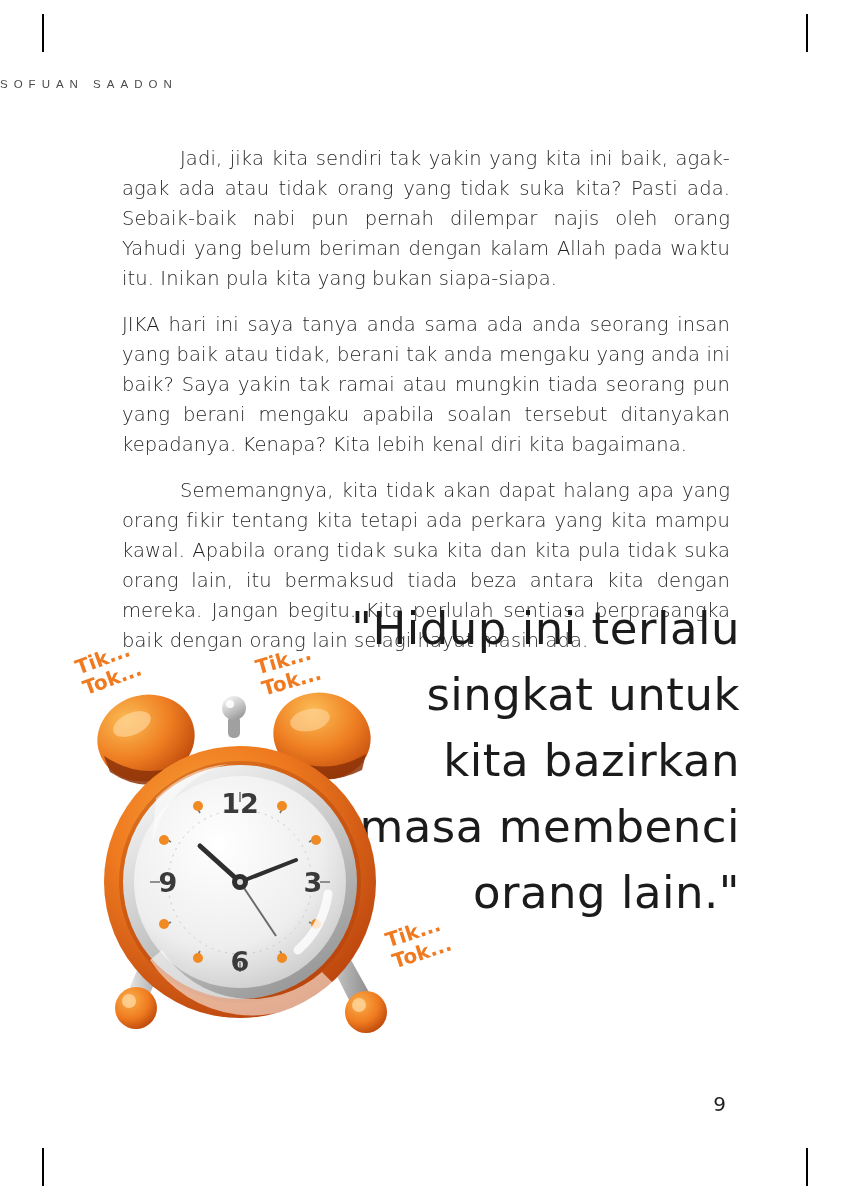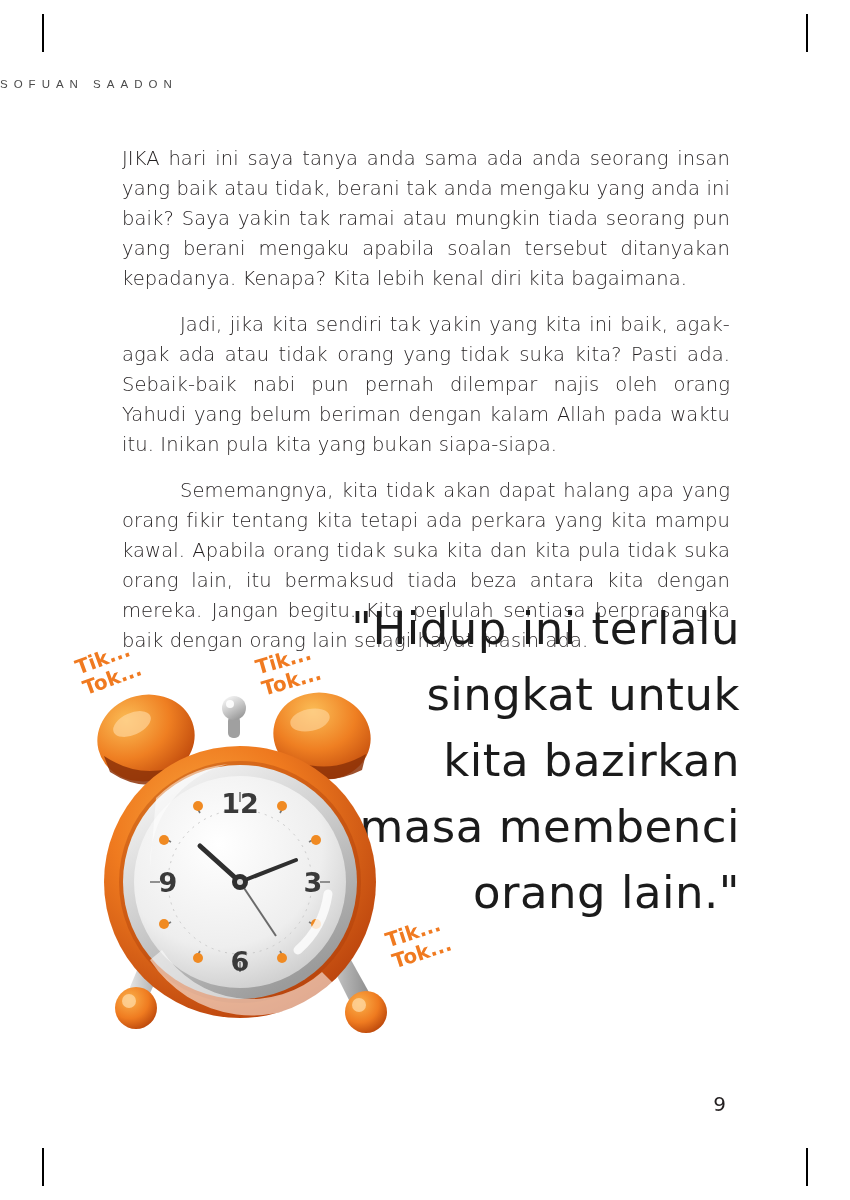--- a/index.html
+++ b/index.html
@@ -120,22 +120,22 @@
 <div class="page">
 
   <div class="crop crop-tl-v"></div>
   <div class="crop crop-tr-v"></div>
   <div class="crop crop-bl-v"></div>
   <div class="crop crop-br-v"></div>
 
   <div class="running-head">SOFUAN SAADON</div>
 
   <div class="body-copy">
+    <p class="para indent">Jadi, jika kita sendiri tak yakin yang kita ini baik, agak-agak ada atau tidak orang yang tidak suka kita? Pasti ada. Sebaik-baik nabi pun pernah dilempar najis oleh orang Yahudi yang belum beriman dengan kalam Allah pada waktu itu. Inikan pula kita yang bukan siapa-siapa.</p>
     <p class="para">JIKA hari ini saya tanya anda sama ada anda seorang insan yang baik atau tidak, berani tak anda mengaku yang anda ini baik? Saya yakin tak ramai atau mungkin tiada seorang pun yang berani mengaku apabila soalan tersebut ditanyakan kepadanya. Kenapa? Kita lebih kenal diri kita bagaimana.</p>
-    <p class="para indent">Jadi, jika kita sendiri tak yakin yang kita ini baik, agak-agak ada atau tidak orang yang tidak suka kita? Pasti ada. Sebaik-baik nabi pun pernah dilempar najis oleh orang Yahudi yang belum beriman dengan kalam Allah pada waktu itu. Inikan pula kita yang bukan siapa-siapa.</p>
     <p class="para indent">Sememangnya, kita tidak akan dapat halang apa yang orang fikir tentang kita tetapi ada perkara yang kita mampu kawal. Apabila orang tidak suka kita dan kita pula tidak suka orang lain, itu bermaksud tiada beza antara kita dengan mereka. Jangan begitu. Kita perlulah sentiasa berprasangka baik dengan orang lain selagi hayat masih ada.</p>
   </div>
 
   <div class="quote">"Hidup ini terlalu singkat untuk kita bazirkan masa membenci orang lain."</div>
 
   <div class="clock-art">
     <svg width="420" height="440" viewBox="0 0 420 440" xmlns="http://www.w3.org/2000/svg">
       <defs>
         <radialGradient id="caseGrad" cx="38%" cy="30%" r="78%">
           <stop offset="0%" stop-color="#f9a93f"></stop>

